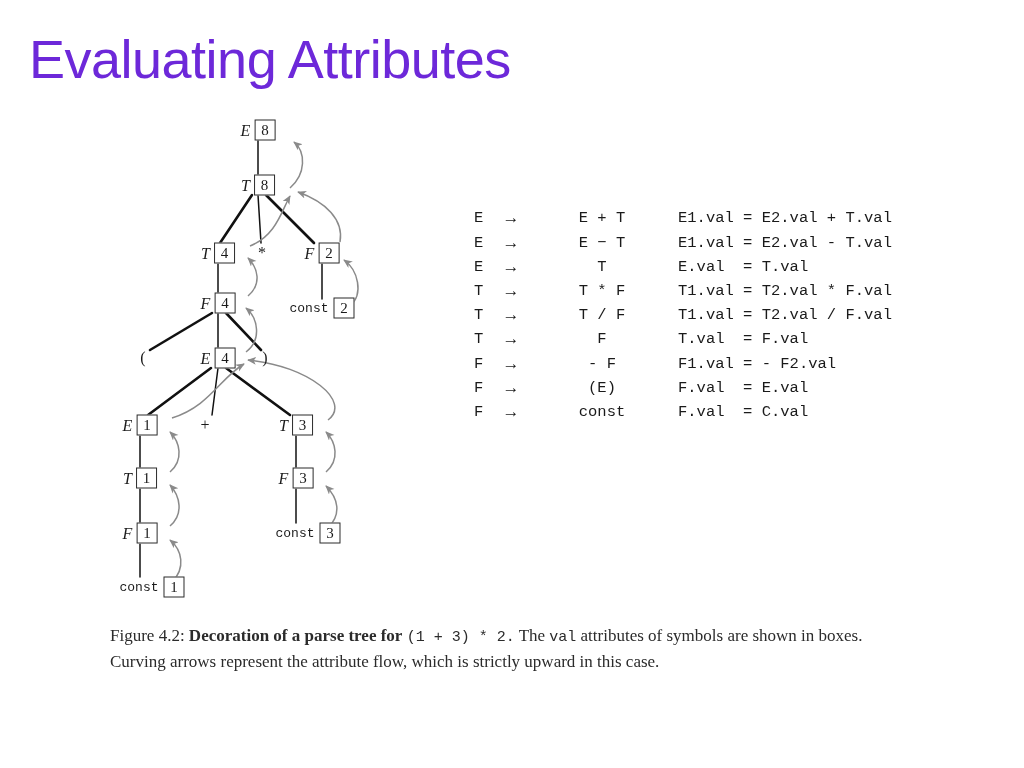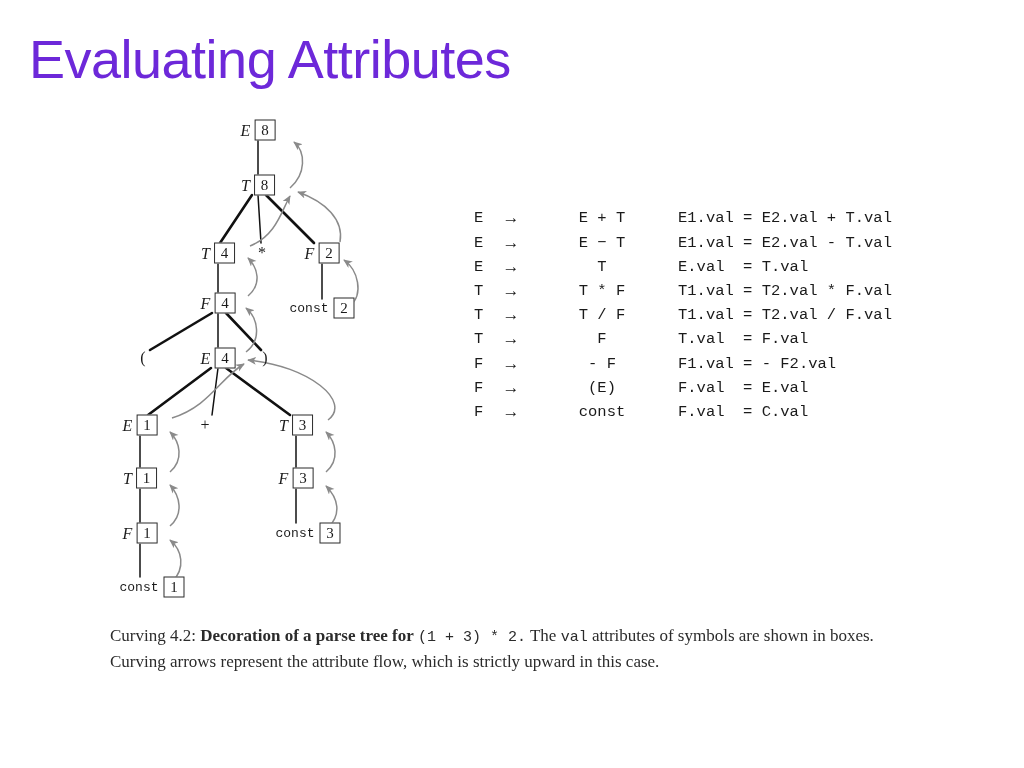--- a/index.html
+++ b/index.html
@@ -343,15 +343,15 @@
         <tr>
           <td class="prod-lhs">F</td>
           <td class="prod-arrow">→</td>
           <td class="prod-rhs">const</td>
           <td class="rule-action">F.val  = C.val</td>
         </tr>
       </tbody>
     </table>
   </div>
 
-  <div id="caption"><span>Curving 4.2:</span> <span class="cap-bold">Decoration of a parse tree for</span> <span class="cap-mono">(1 + 3) * 2.</span> <span>The</span> <span class="cap-mono">val</span> <span>attributes of symbols are shown in boxes.  Curving arrows represent the attribute flow, which is strictly upward in this case.</span></div>
+  <div id="caption"><span>Figure 4.2:</span> <span class="cap-bold">Decoration of a parse tree for</span> <span class="cap-mono">(1 + 3) * 2.</span> <span>The</span> <span class="cap-mono">val</span> <span>attributes of symbols are shown in boxes.  Curving arrows represent the attribute flow, which is strictly upward in this case.</span></div>
 
 </div>
 
 </body></html>

